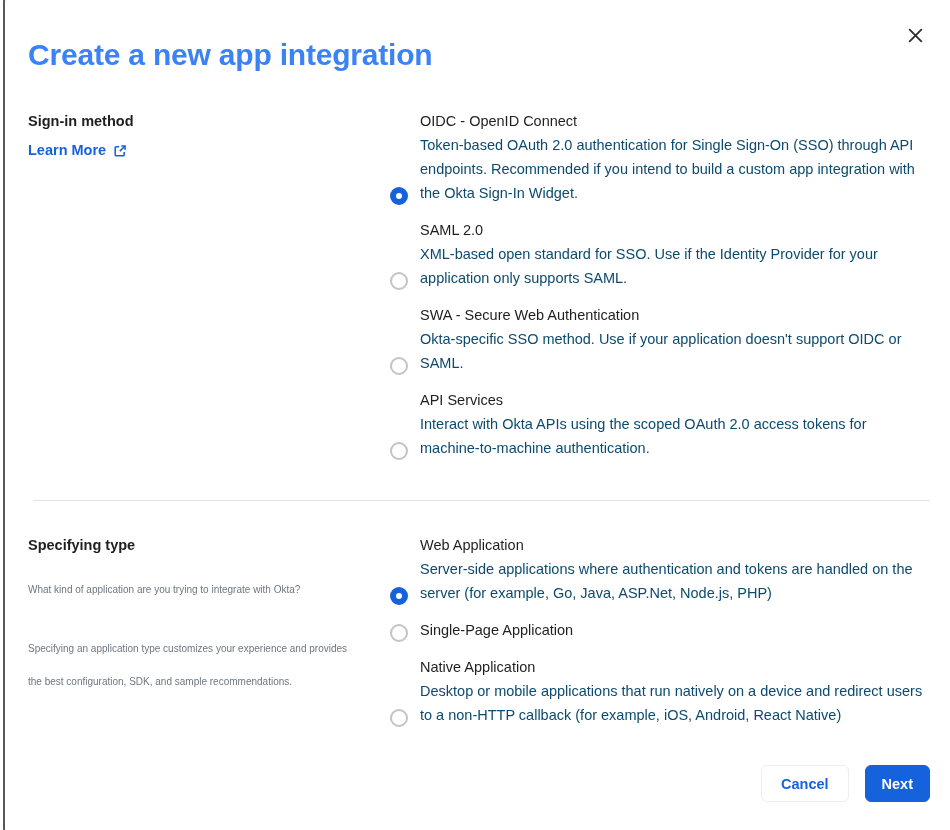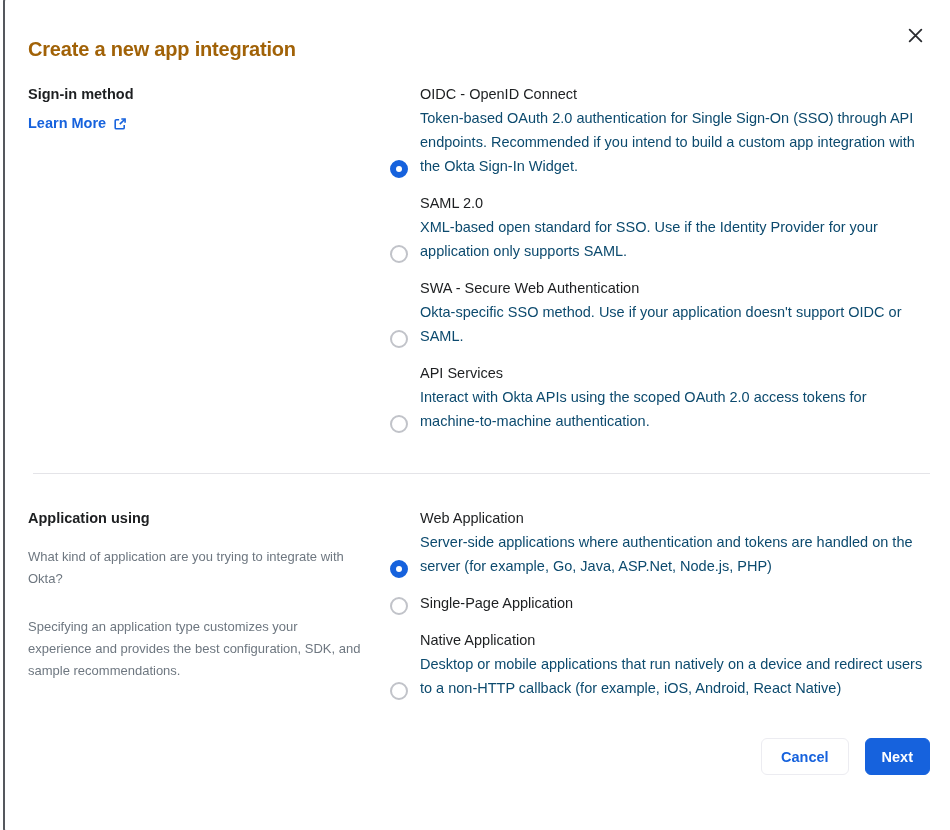--- a/index.html
+++ b/index.html
@@ -33,25 +33,25 @@
     background: transparent;
     border: none;
     padding: 0;
     cursor: pointer;
     color: #2a2c30;
     display: flex;
     align-items: center;
     justify-content: center;
   }
   h1.modal-title {
-    margin: 0 0 21px 0;
-    font-size: 20px;
+    margin: 0 0 37px 0;
+    font-size: 30px;
     font-weight: 700;
     letter-spacing: -0.2px;
-    color: #a16207;
+    color: #3b82f6;
   }
   .section {
     display: grid;
     grid-template-columns: 335px 1fr;
     column-gap: 27px;
   }
   .left-col .heading {
     font-size: 14.5px;
     font-weight: 700;
     line-height: 24px;
@@ -63,22 +63,22 @@
     gap: 7px;
     margin-top: 9px;
     font-size: 14.5px;
     font-weight: 700;
     color: #1662dd;
     text-decoration: none;
     cursor: pointer;
   }
   .left-col p {
     margin: 16px 0 0 0;
-    font-size: 13px;
-    line-height: 22px;
+    font-size: 10px;
+    line-height: 33px;
     color: #6e7780;
   }
   .left-col p + p { margin-top: 26px; }
   .option {
     display: flex;
     align-items: flex-end;
     margin: 0 0 13px 0;
     cursor: pointer;
   }
   .option:last-child { margin-bottom: 0; }
@@ -219,21 +219,21 @@
       <span class="opt-desc">Interact with Okta APIs using the scoped OAuth 2.0 access tokens for machine-to-machine authentication.</span>
     </span>
   </label>
 </div>
   </div>
 
   <hr class="divider">
 
   <div class="section">
     <div class="left-col">
-      <div class="heading">Application using</div>
+      <div class="heading">Specifying type</div>
       <p>What kind of application are you trying to integrate with Okta?</p>
       <p>Specifying an application type customizes your experience and provides the best configuration, SDK, and sample recommendations.</p>
     </div>
     <div class="options">
   <label class="option">
     <span class="radio selected"></span>
     <span class="opt-body">
       <span class="opt-label">Web Application</span>
       <span class="opt-desc">Server-side applications where authentication and tokens are handled on the server (for example, Go, Java, ASP.Net, Node.js, PHP)</span>
     </span>

